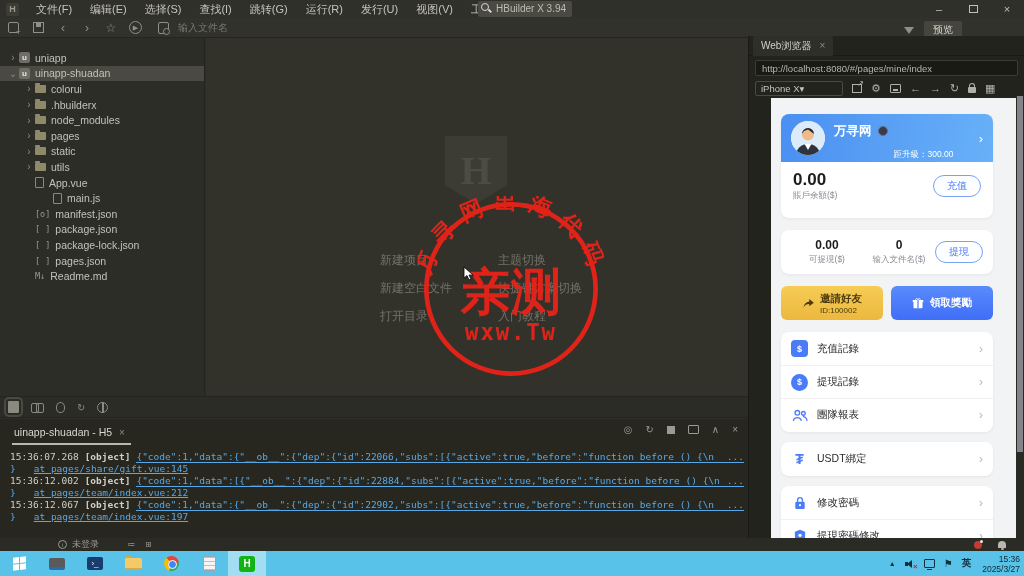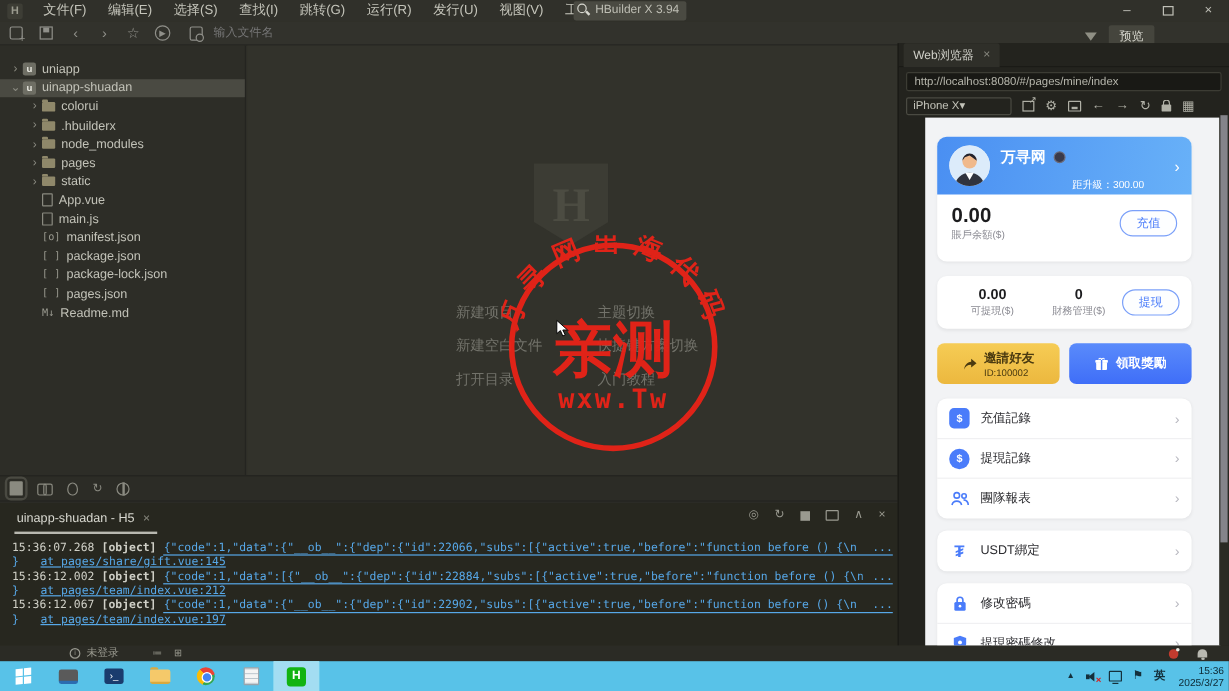--- a/index.html
+++ b/index.html
@@ -271,25 +271,30 @@
       <div class="trow d1">
           <span class="chev right"></span>
           <span class="ticon ti-folder"></span>
           <span>pages</span>
         </div>
       <div class="trow d1">
           <span class="chev right"></span>
           <span class="ticon ti-folder"></span>
           <span>static</span>
         </div>
+      <div class="trow d1">
+          <span class="chev right"></span>
+          <span class="ticon ti-folder"></span>
+          <span>utils</span>
+        </div>
       <div class="trow d1" style="padding-left:35px">
           <span class="ticon ti-file"></span>
           <span>App.vue</span>
         </div>
-      <div class="trow d1" style="padding-left:35px">
+      <div class="trow d1" style="padding-left:53px">
           <span class="ticon ti-file"></span>
           <span>main.js</span>
         </div>
       <div class="trow d1" style="padding-left:35px">
           <span class="ticon ti-txt">[o]</span>
           <span>manifest.json</span>
         </div>
       <div class="trow d1" style="padding-left:35px">
           <span class="ticon ti-txt">[ ]</span>
           <span>package.json</span>
@@ -453,21 +458,21 @@
         </div>
       </div>
 
       <div class="card scard">
         <div class="stat">
           <div class="statv">0.00</div>
           <div class="statl">可提現($)</div>
         </div>
         <div class="stat">
           <div class="statv">0</div>
-          <div class="statl">財務管理($)</div>
+          <div class="statl">输入文件名($)</div>
         </div>
         <span class="pillbtn">提現</span>
       </div>
 
       <div class="actrow">
         <div class="invitebtn">
           <svg width="13" height="13" viewBox="0 0 16 16">
             <path d="M9 2.5 L14.5 7 L9 11.5 V8.6 C5 8.6 3 10.5 1.8 13.5 C2.2 9 4.8 6.2 9 5.6 Z" fill="#4a3a10"></path>
           </svg>
           <div class="invtxt">

